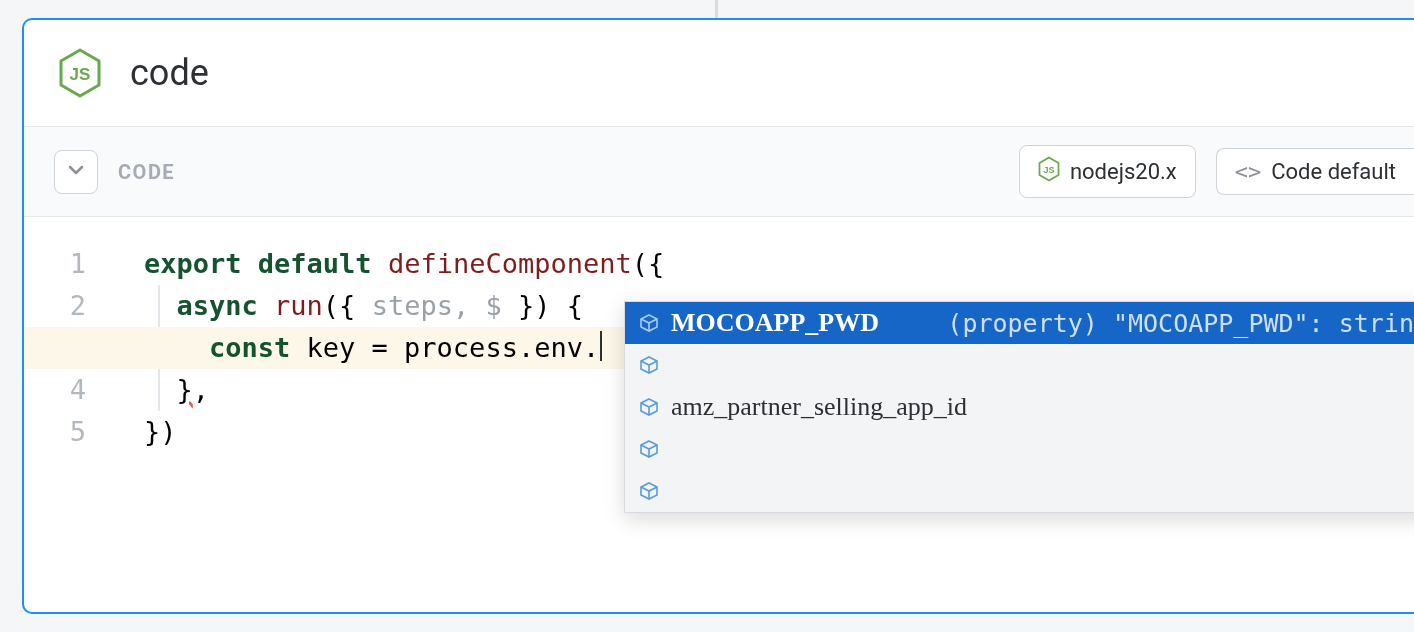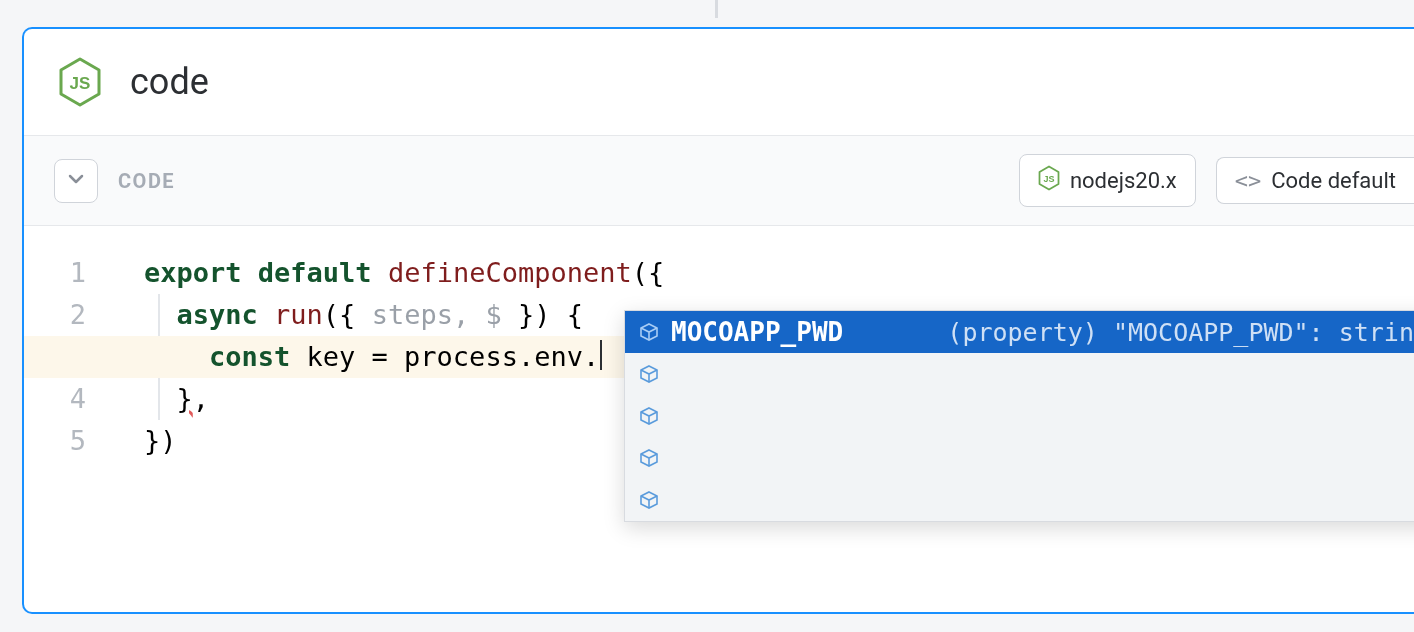--- a/index.html
+++ b/index.html
@@ -6,21 +6,21 @@
     body {
       font-family: -apple-system, BlinkMacSystemFont, "Segoe UI", Roboto, sans-serif;
       background: #f5f6f8;
       width: 1414px;
       height: 632px;
       overflow: hidden;
       position: relative;
     }
     .page-wrap {
       position: relative;
-      padding-top: 27px;
+      padding-top: 18px;
       height: 100%;
     }
     .top-divider {
       position: absolute;
       top: 0;
       left: 715px;
       width: 3px;
       height: 18px;
       background: #d8dbe0;
     }
@@ -190,21 +190,21 @@
       height: 42px;
       padding: 0 14px;
       gap: 12px;
       color: #2c2f33;
     }
     .ac-row.selected {
       background: #1666c7;
       color: #fff;
     }
     .ac-row.selected .box-icon svg { stroke: #a8cdf5; }
-    .ac-name { font-weight: 400; }
+    .ac-name { font-weight: 400; font-family: Liberation Serif, serif; }
     .ac-row.selected .ac-name { font-weight: 700; }
     .ac-detail {
       margin-left: auto;
       color: #cfe0f5;
       font-size: 25px;
       white-space: pre;
     }
     .box-icon { display: flex; align-items: center; }
     .box-icon svg { width: 20px; height: 20px; stroke: #5a9bdc; fill: none; stroke-width: 1.6; }
   </style>
@@ -289,20 +289,21 @@
               </svg>
             </span>
         </div>
         <div class="ac-row">
           <span class="box-icon">
               <svg viewBox="0 0 20 20">
                 <path d="M10 2 L18 6 L18 14 L10 18 L2 14 L2 6 Z"></path>
                 <path d="M2 6 L10 10 L18 6 M10 10 L10 18"></path>
               </svg>
             </span>
+          <span class="ac-name">amz_partner_selling_app_id</span>
         </div>
         <div class="ac-row">
           <span class="box-icon">
               <svg viewBox="0 0 20 20">
                 <path d="M10 2 L18 6 L18 14 L10 18 L2 14 L2 6 Z"></path>
                 <path d="M2 6 L10 10 L18 6 M10 10 L10 18"></path>
               </svg>
             </span>
         </div>
         <div class="ac-row">

